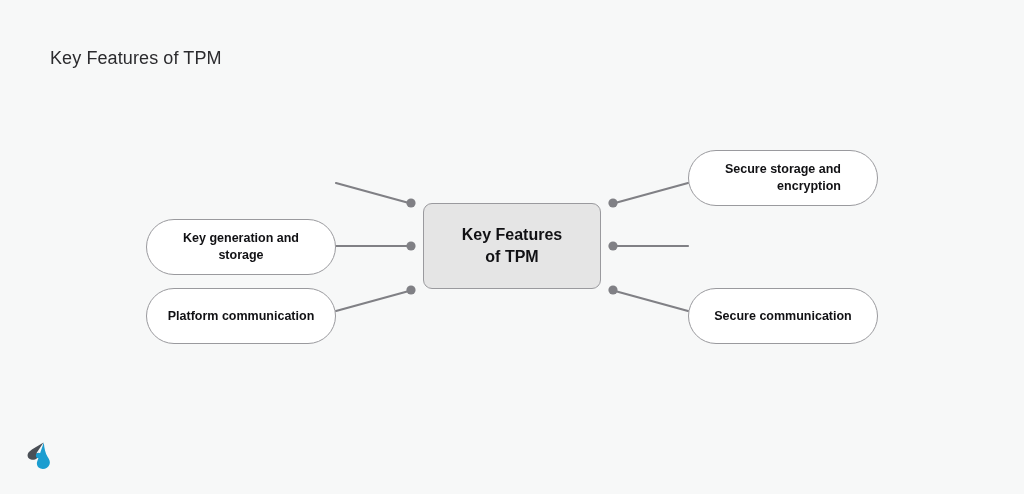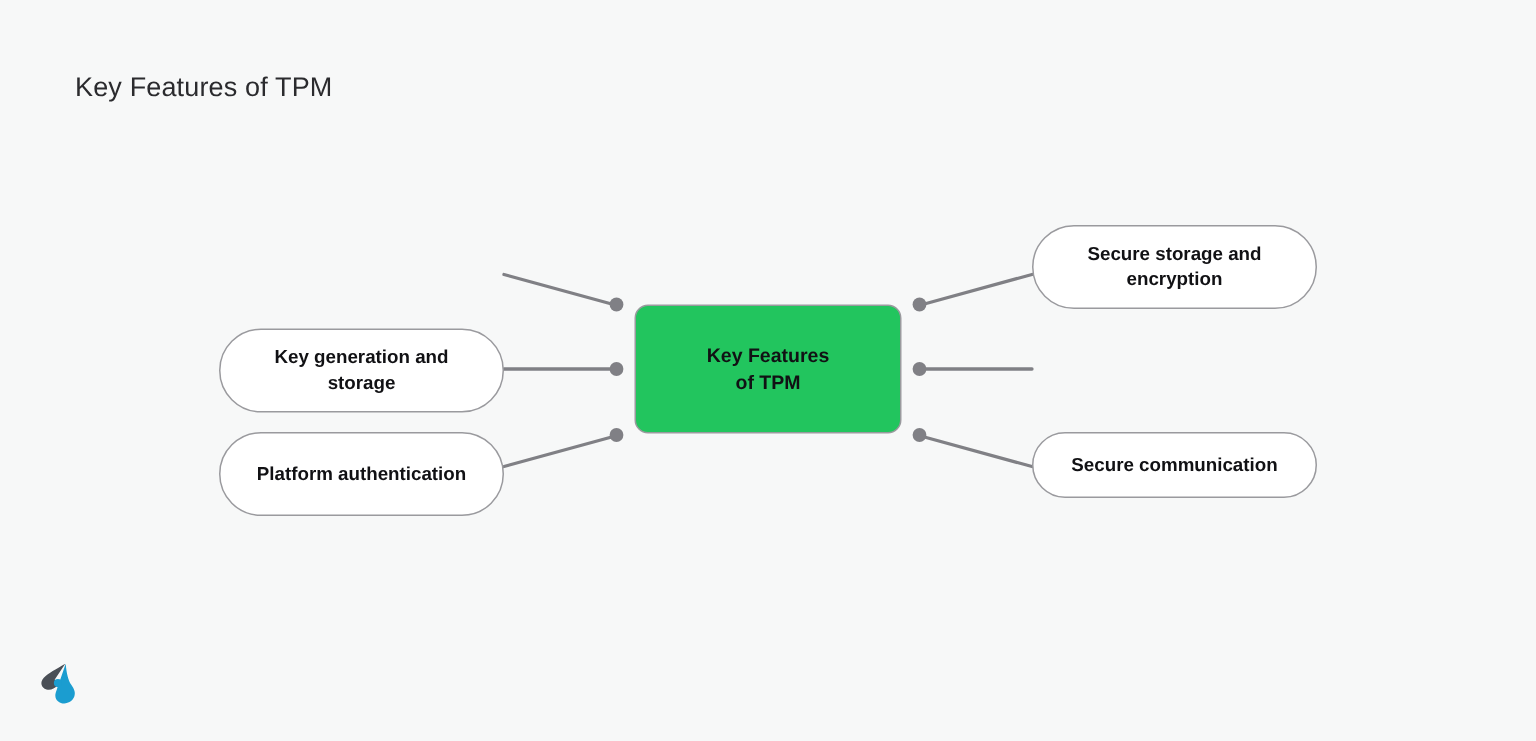--- a/index.html
+++ b/index.html
@@ -69,42 +69,42 @@
     white-space: pre-line;
   }
 
   .center-node {
     position: absolute;
     box-sizing: border-box;
     display: flex;
     align-items: center;
     justify-content: center;
     text-align: center;
-    background: #22c55e;
+    background: #e5e5e5;
     border: 1px solid #9a9a9e;
     border-radius: 9px;
-    font-size: 13px;
+    font-size: 16px;
     font-weight: bold;
     color: #111114;
     line-height: 1.4;
     left: 423px;
     top: 203px;
     width: 178px;
     height: 86px;
   }
 
   
   #node-l0 { left: 146px; top: 150px;  width: 190px; height: 56px; }
   #node-l1 { left: 146px; top: 219px;  width: 190px; height: 56px; }
   #node-l2 { left: 146px; top: 288px;  width: 190px; height: 56px; }
 
   
-  #node-r0 { left: 688px; top: 150px;  width: 190px; height: 56px; }
+  #node-r0 { left: 688px; top: 150px;  width: 190px; height: 56px; text-align: right; }
   #node-r1 { left: 688px; top: 219px;  width: 190px; height: 56px; }
-  #node-r2 { left: 688px; top: 288px;  width: 190px; height: 44px; }
+  #node-r2 { left: 688px; top: 288px;  width: 190px; height: 56px; }
 
   
   .logo {
     position: absolute;
     left: 26px;
     top: 441px;
     width: 28px;
     height: 30px;
   }
 </style>
@@ -133,21 +133,21 @@
     <circle cx="613" cy="246" r="4.6" fill="#808085"></circle>
 
     <line x1="615" y1="291" x2="688" y2="311" stroke="#808085" stroke-width="2.2" stroke-linecap="round"></line>
     <circle cx="613" cy="290" r="4.6" fill="#808085"></circle>
   </svg>
 
   <div class="node" id="node-l1">
     <span class="node-label">Key generation and storage</span>
   </div>
   <div class="node" id="node-l2">
-    <span class="node-label">Platform authentication</span>
+    <span class="node-label">Platform communication</span>
   </div>
 
   <div class="center-node">
     <span class="node-label">Key Features
 of TPM</span>
   </div>
 
   <div class="node" id="node-r0">
     <span class="node-label">Secure storage and
 encryption</span>

